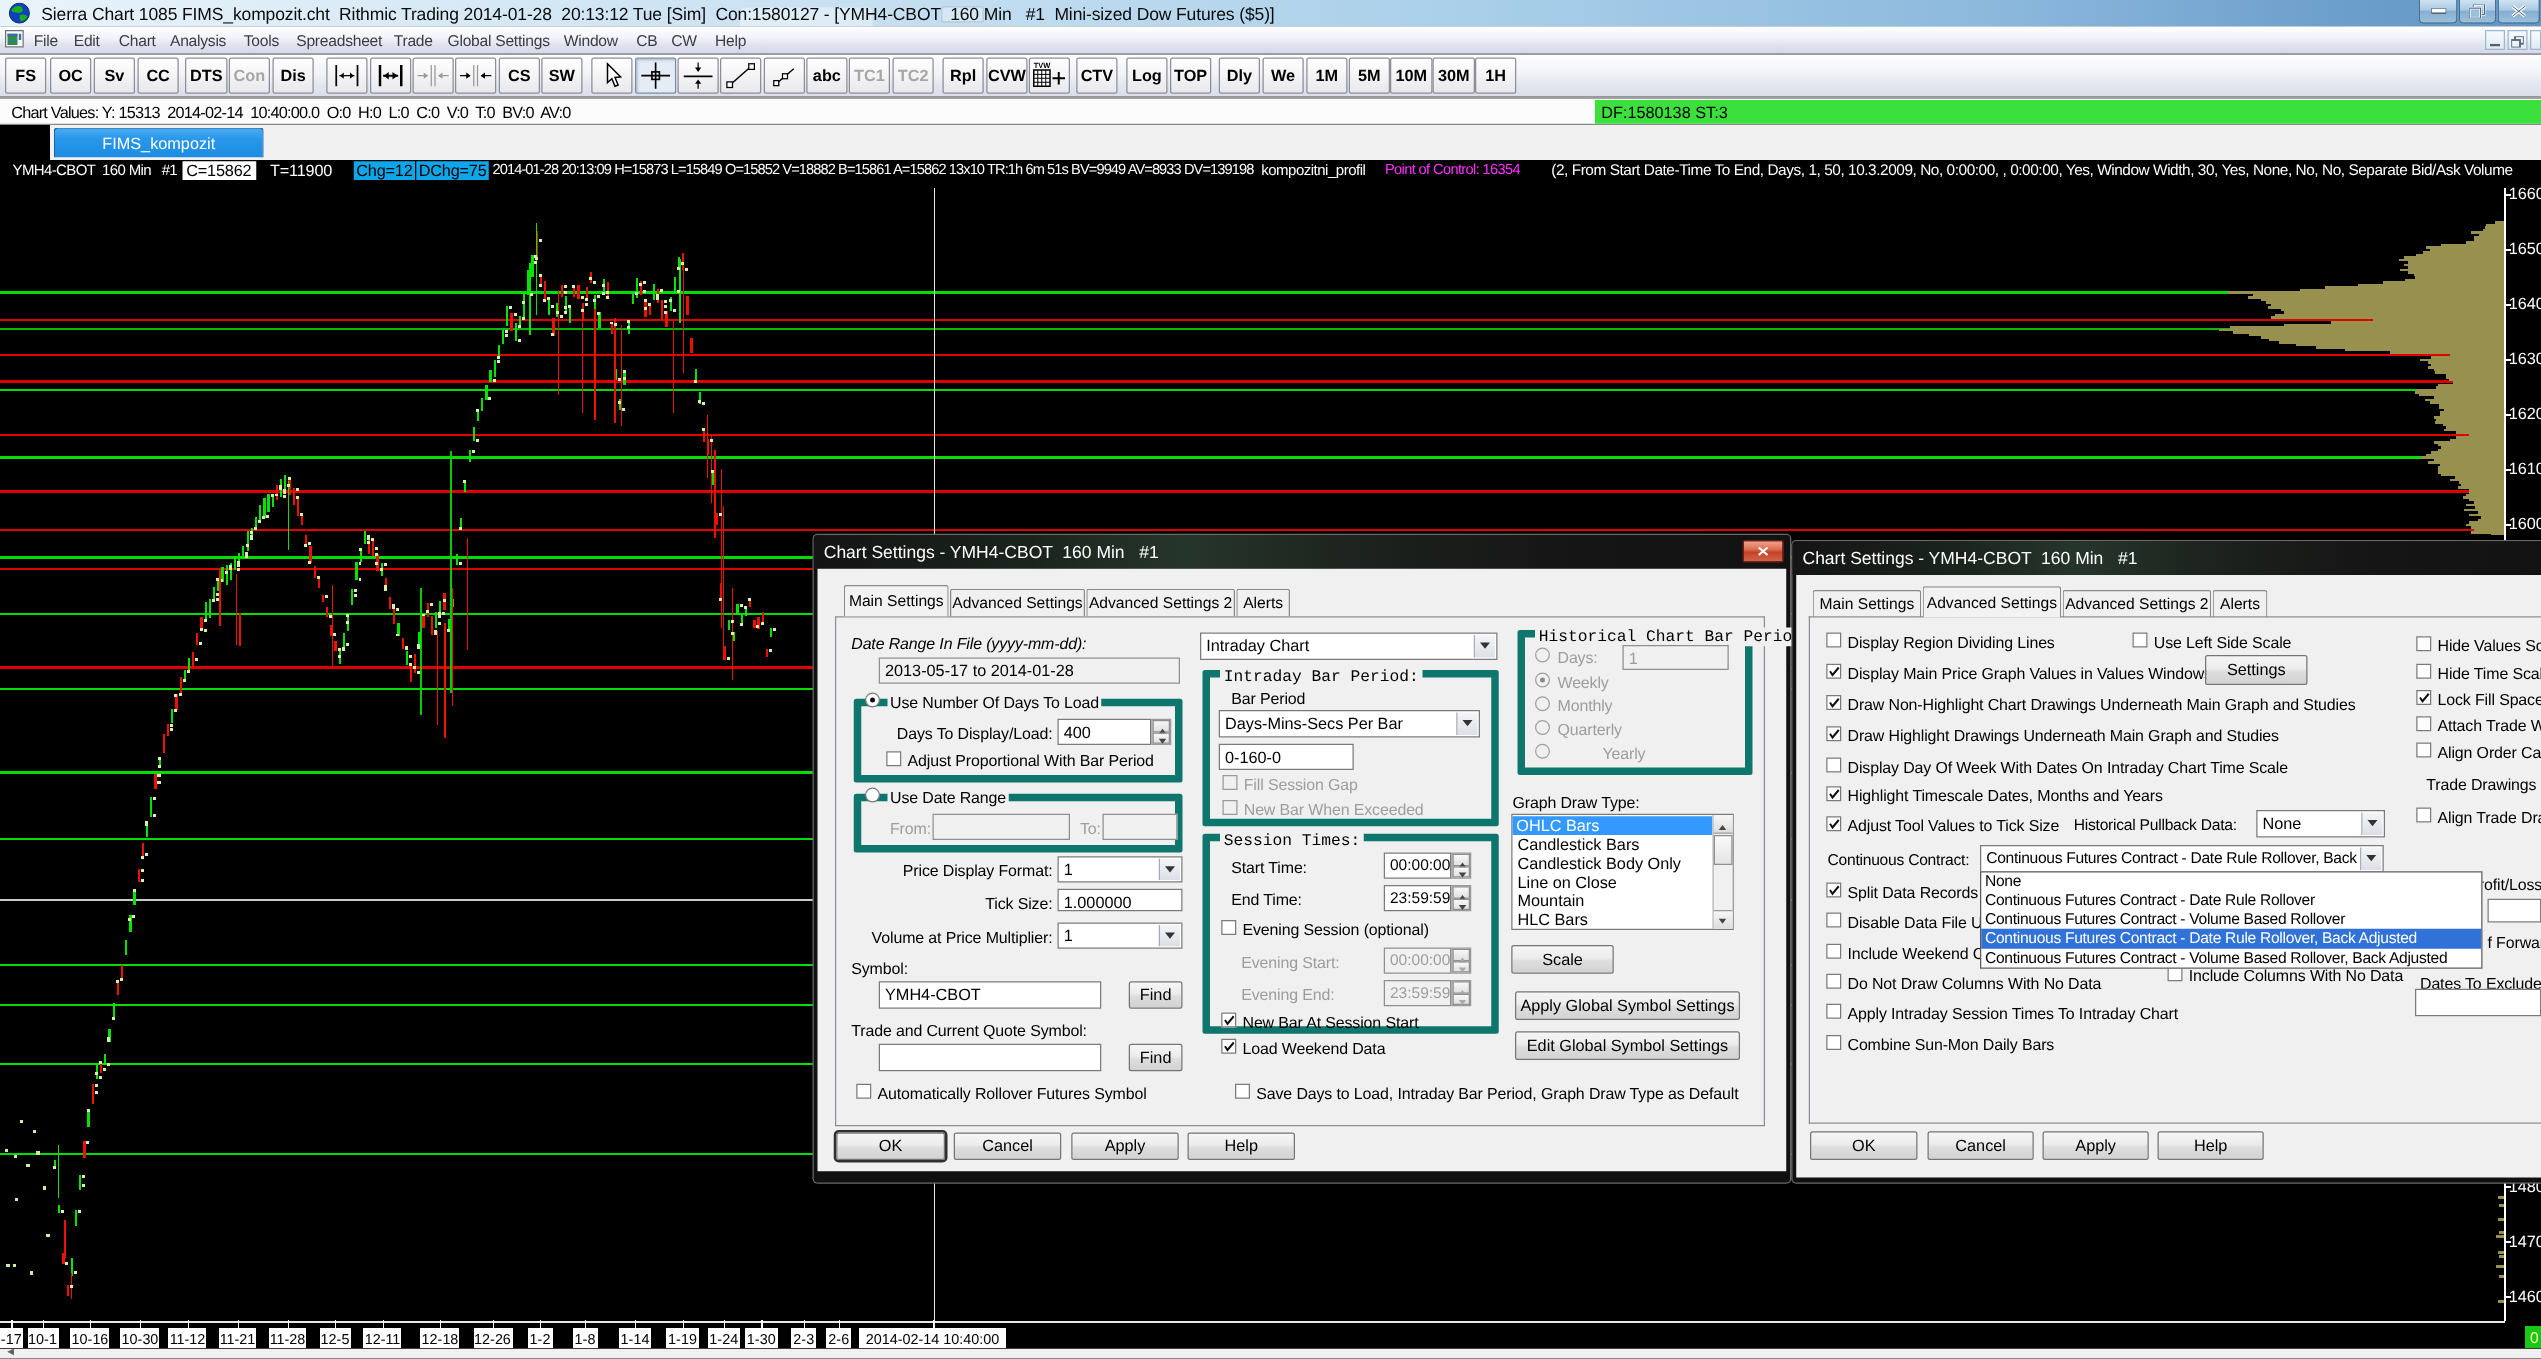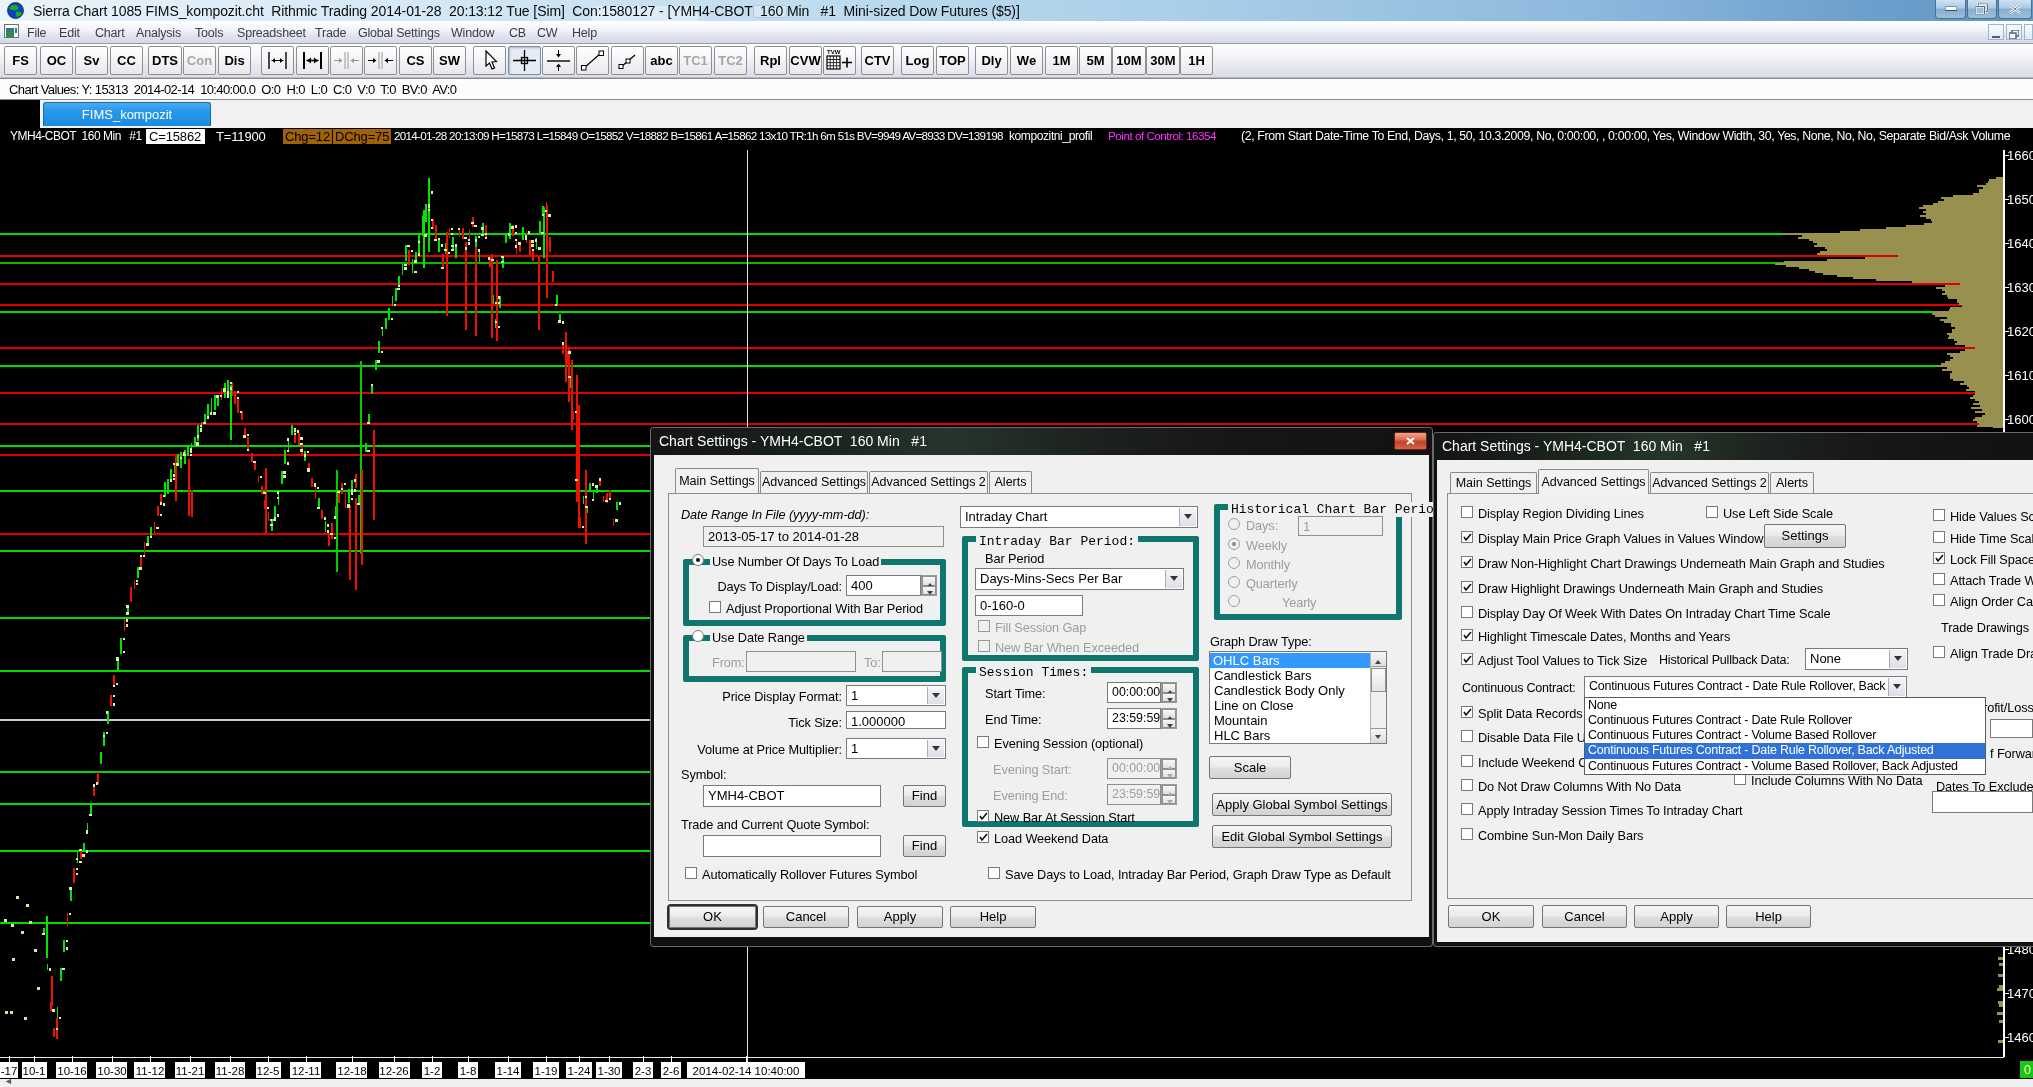--- a/index.html
+++ b/index.html
@@ -26,21 +26,21 @@
 #valuesbar .vtext{position:absolute;left:9px;top:3px;font-size:13px;color:#000;white-space:pre;letter-spacing:-0.62px;}
 #dfbox{position:absolute;left:1276px;top:1px;width:757px;height:19px;background:#3ce03c;font-size:13px;color:#000;padding-left:5px;padding-top:2px;}
 
 #tabrow{left:0;top:100px;width:2033px;height:28px;background:#f1f1f1;margin-left:40px;}
 #charttab{position:absolute;left:3px;top:2px;width:168px;height:24px;background:linear-gradient(180deg,#4aacf2 0%,#2997ea 35%,#1b8ce2 100%);border:1px solid #1368a8;border-bottom:none;border-radius:3px 3px 0 0;color:#fff;font-size:13px;text-align:center;line-height:24px;}
 
 #chart{left:0;top:128px;width:2033px;height:951px;background:#000;}
 #hdr{position:absolute;left:0px;top:1px;width:2033px;height:16px;font-size:13px;color:#fff;white-space:pre;letter-spacing:-0.15px;}
 #hdr span{position:absolute;top:0;}
 .wbg{background:#fff;color:#000;padding:0 3px;min-width:59px;}
-.gbg{background:#a16207;color:#000;padding:0 2px;}
+.gbg{background:#0ea5e9;color:#000;padding:0 2px;}
 .mag{color:#ff30ff;}
 #botstrip{left:0;top:1079px;width:2033px;height:8px;background:#f0f0f0;}
 #botstrip .la{position:absolute;left:4px;top:-3px;font-size:9px;color:#606060;}
 
 .dlg{position:absolute;background:#101010;border-radius:3px;box-shadow:0 0 0 1px #6a6a6a;}
 .dlgtitle{position:absolute;left:0;top:0;right:0;height:27px;background:linear-gradient(90deg,#141414 0%,#1a241d 22%,#26352b 38%,#1d231e 55%,#161616 75%,#121212 100%);color:#fff;font-size:14px;line-height:27px;padding-left:8px;white-space:pre;border-radius:3px 3px 0 0;}
 .dlgbody{position:absolute;background:#f0f0f0;}
 .xbtn{position:absolute;width:33px;height:18px;background:linear-gradient(180deg,#f0a38e 0%,#dd6e52 40%,#c44328 55%,#d2654a 100%);border:1px solid #6e2014;border-radius:2px;color:#fff;font-size:12px;font-weight:bold;text-align:center;line-height:16px;}
 .tab{position:absolute;height:22px;white-space:nowrap;overflow:hidden;background:#f0f0f0;border:1px solid #898989;border-bottom:none;border-radius:2px 2px 0 0;font-size:12.5px;color:#000;text-align:center;}
 .tab.sel{height:25px;background:#f2f2f2;z-index:5;}
@@ -201,20 +201,21 @@
         </svg></div>
 <div class="tb " style="left:823px;width:33px;"><svg width="29" height="25" viewBox="0 0 29 25" style="margin-top:1px">
           <text x="2" y="6" font-size="6" font-weight="bold" font-family="Liberation Sans">TVW</text>
           <rect x="2" y="8" width="13" height="13" fill="#fff" stroke="#000" stroke-width="1.2"></rect>
           <path d="M2 11.5 H15 M5.2 8 V21 M8.4 8 V21 M11.6 8 V21 M2 14.6 H15 M2 17.8 H15" stroke="#000" stroke-width="0.8"></path>
           <path d="M17 14.5 H27 M22 9.5 V19.5" stroke="#000" stroke-width="1.6"></path>
         </svg></div>
 </div>
 <div class="abs" id="valuesbar">
  <div class="vtext">Chart Values: Y: 15313  2014-02-14  10:40:00.0  O:0  H:0  L:0  C:0  V:0  T:0  BV:0  AV:0</div>
+ <div id="dfbox">DF:1580138  ST:3</div>
 </div>
 <div class="abs" id="tabrow">
       <div id="charttab">FIMS_kompozit</div>
     </div>
 <div class="abs" id="chart">
  <div id="hdr"><span style="left:10px;font-size:12px;letter-spacing:-0.5px">YMH4-CBOT  160 Min   #1</span><span class="wbg" style="left:146px">C=15862</span><span style="left:216px">T=11900</span><span class="gbg" style="left:283px">Chg=12</span><span class="gbg" style="left:333px">DChg=75</span><span style="left:394px;font-size:11.7px;letter-spacing:-0.72px">2014-01-28 20:13:09 H=15873 L=15849 O=15852 V=18882 B=15861 A=15862 13x10 TR:1h 6m 51s BV=9949 AV=8933 DV=139198</span><span style="left:1009px;font-size:12px;letter-spacing:-0.4px">kompozitni_profil</span><span class="mag" style="left:1108px;font-size:11.7px;letter-spacing:-0.5px">Point of Control: 16354</span><span style="left:1241px;font-size:12.3px;letter-spacing:-0.35px">(2, From Start Date-Time To End, Days, 1, 50, 10.3.2009, No, 0:00:00, , 0:00:00, Yes, Window Width, 30, Yes, None, No, No, Separate Bid/Ask Volume</span></div>
 <svg class="abs" style="left:0;top:0" width="2033" height="951" shape-rendering="crispEdges">
         <rect x="0" y="105" width="2003" height="2" fill="#00dd00"></rect>
 <rect x="0" y="134" width="2003" height="2" fill="#00bb00"></rect>
 <rect x="0" y="183" width="2003" height="2" fill="#00dd00"></rect>

